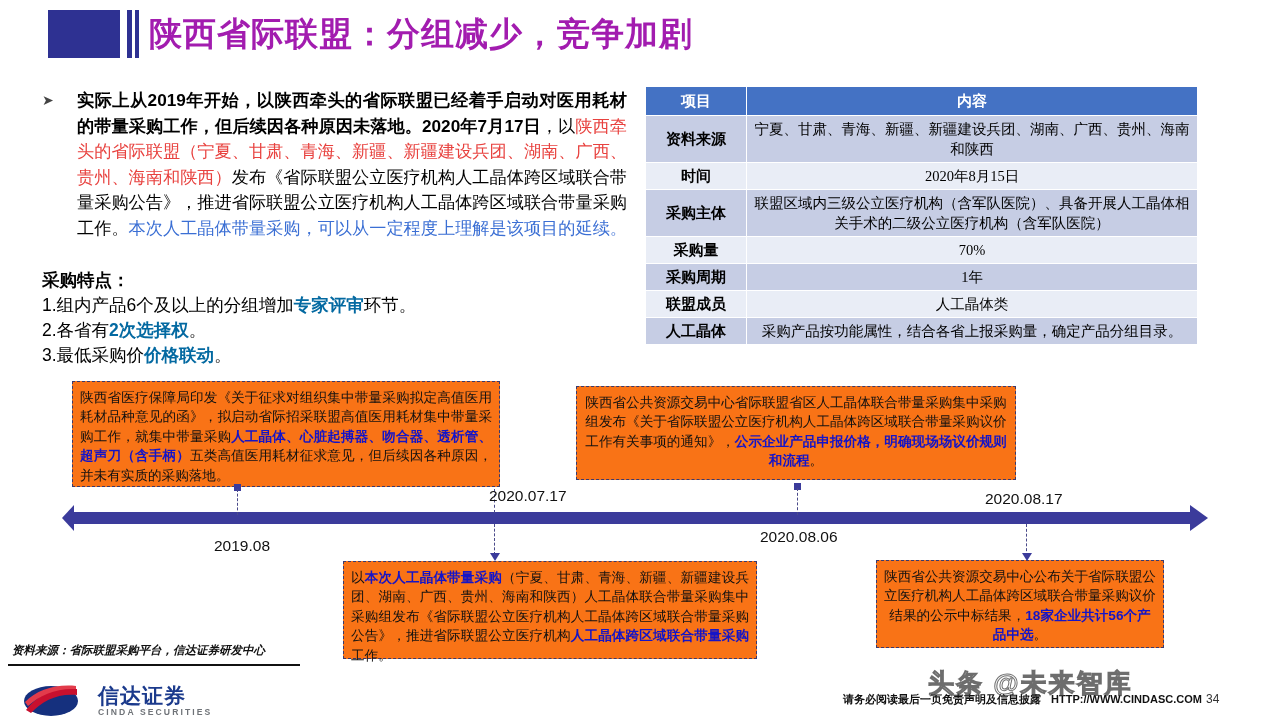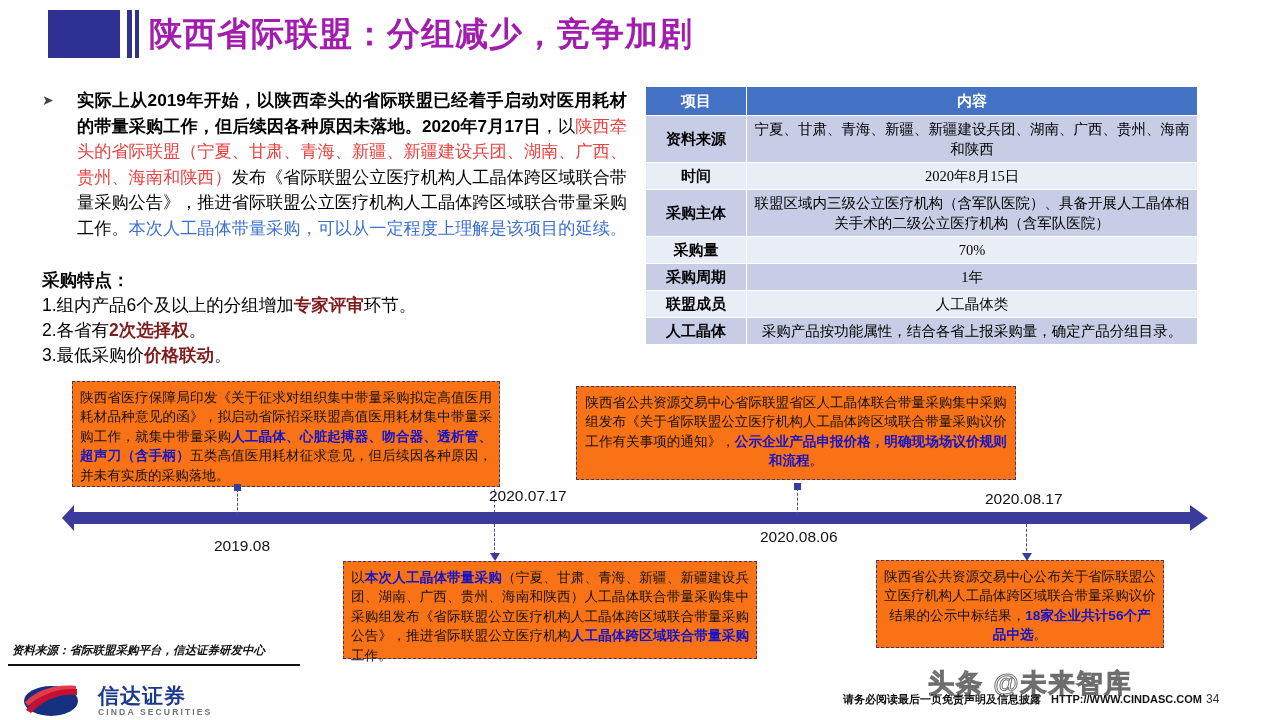--- a/index.html
+++ b/index.html
@@ -32,21 +32,21 @@
   }
   .para .c-black{color:#000;}
   .para .c-red{color:#E8423F;font-weight:normal;}
   .para .c-blue{color:#3B6FD4;font-weight:normal;}
   .para .c-norm{color:#000;font-weight:normal;}
 
   
   .feat{position:absolute;left:42px;top:268px;width:420px;font-size:17.5px;line-height:25px;}
   .feat .hd{font-weight:bold;color:#000;}
   .feat .ln{color:#000;}
-  .feat .hl{color:#7f1d1d;font-weight:bold;}
+  .feat .hl{color:#0369a1;font-weight:bold;}
 
   
   .tbl{position:absolute;left:645px;top:86px;width:553px;border-collapse:collapse;
        font-family:"Liberation Serif","DejaVu Serif",serif;}
   .tbl td,.tbl th{border:1px solid #ffffff;padding:3px 4px;}
   .tbl thead th{
     background:#4472C4;color:#fff;font-weight:bold;font-size:15px;
     text-align:center;height:22px;font-family:"Liberation Sans",sans-serif;
   }
   .tbl td.k{

